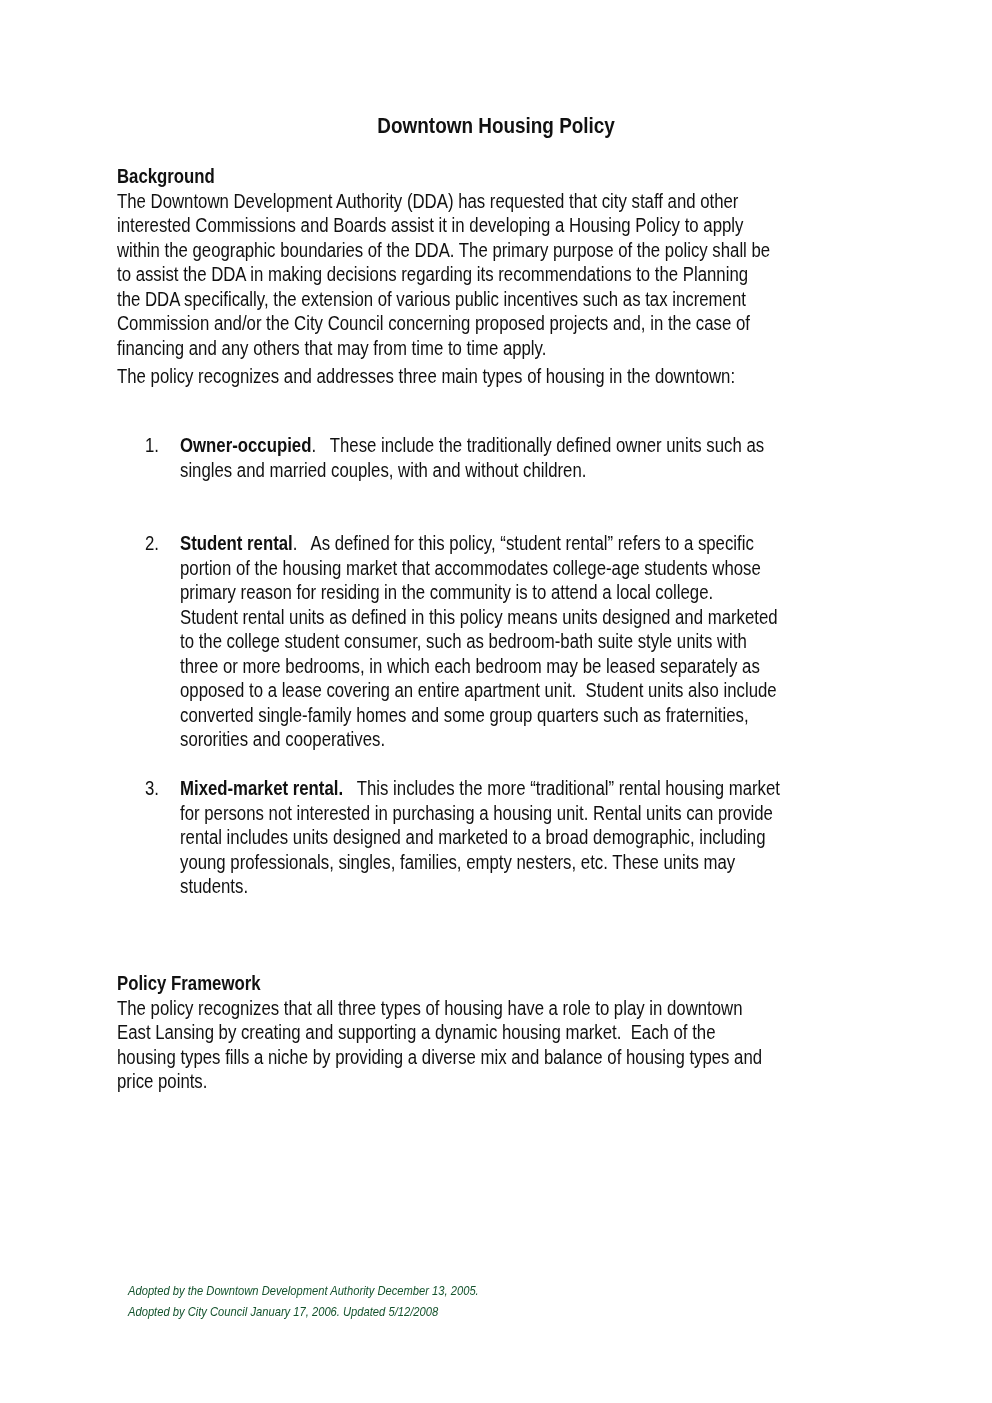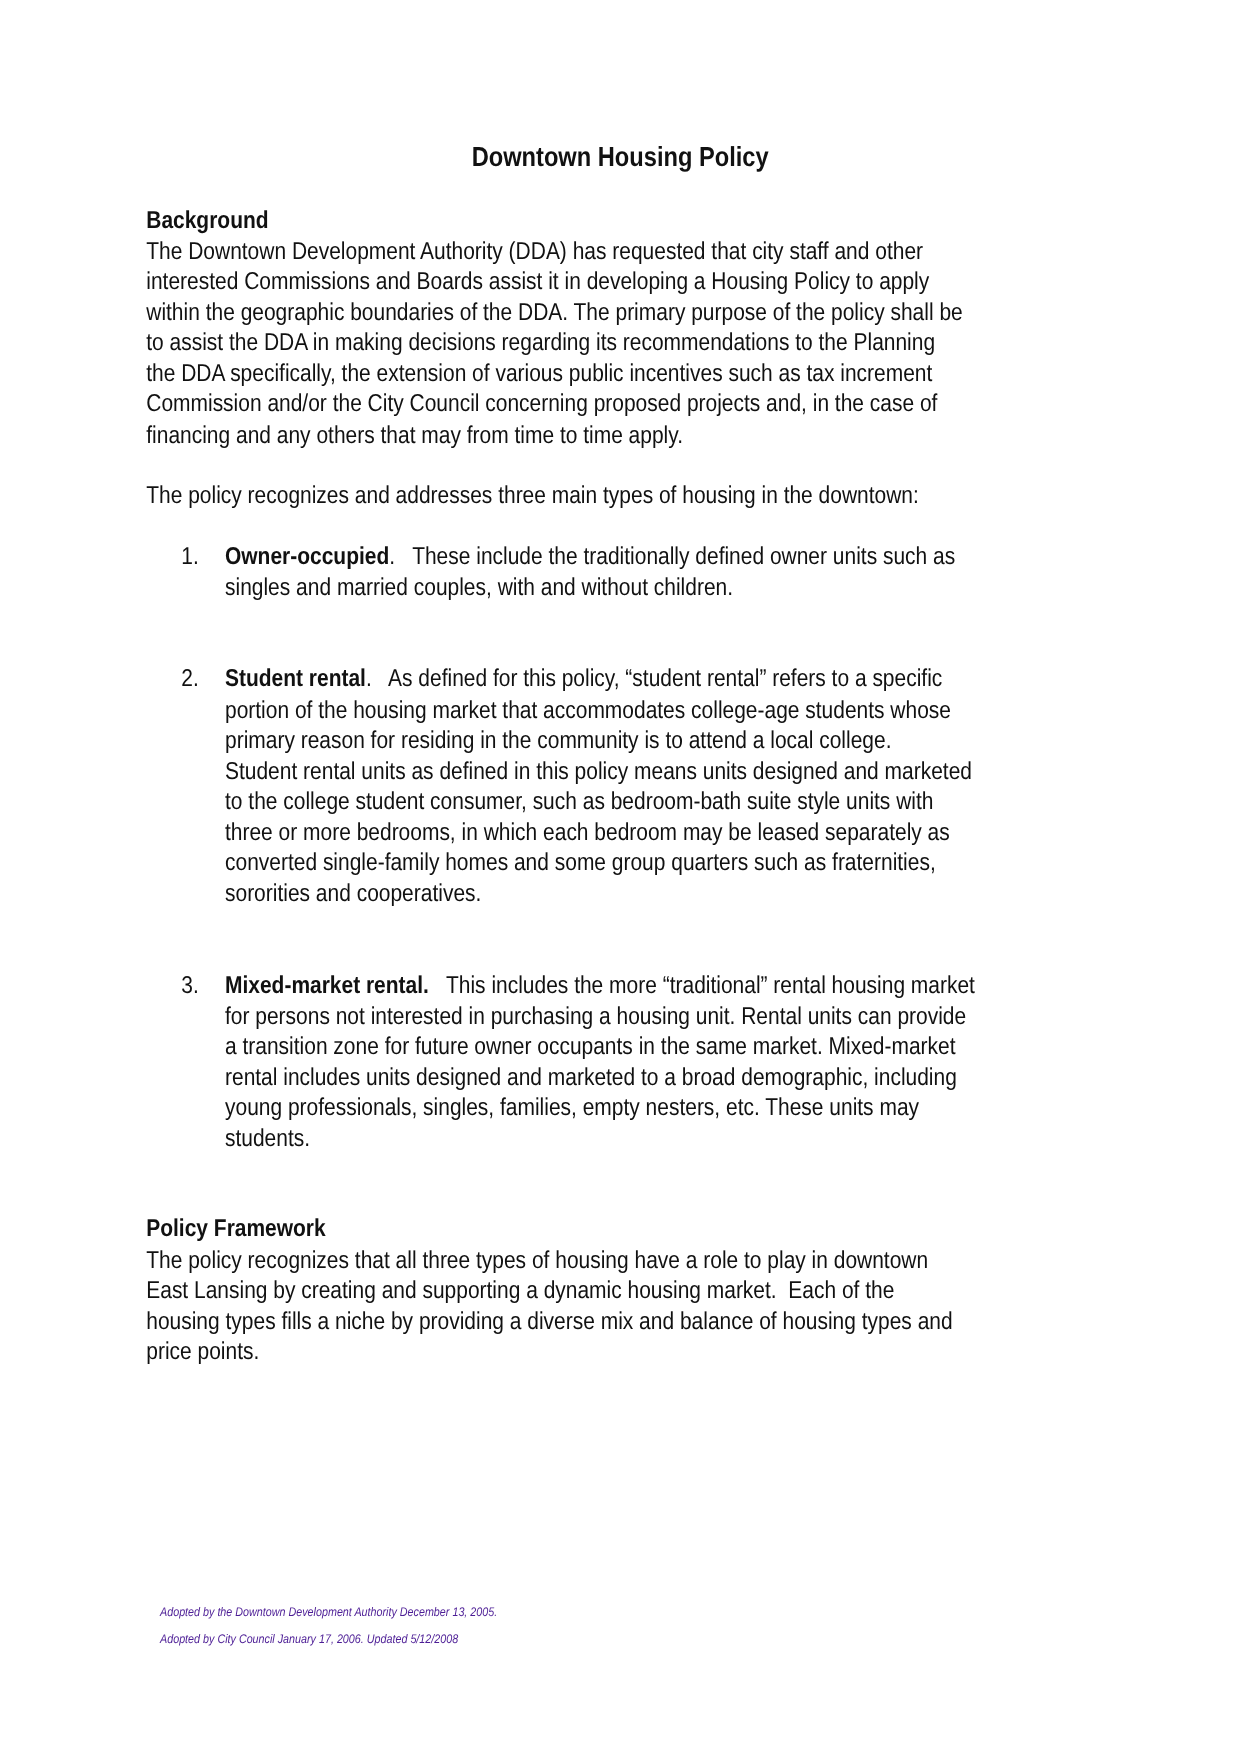--- a/index.html
+++ b/index.html
@@ -17,22 +17,22 @@
     font-size: 22px; font-weight: bold; line-height: 28px;
   }
   .title .cond { transform-origin: center top; }
   .block { position: absolute; left: 117px; font-size: 19.5px; line-height: 24.5px; }
   .heading { font-weight: bold; }
   .line { display: block; height: 24.5px; }
   .list-item { position: absolute; left: 145px; font-size: 19.5px; line-height: 24.5px; }
   .list-num { position: absolute; left: 0; top: 0; }
   .list-body { position: absolute; left: 35px; top: 0; }
   .footer {
-    position: absolute; left: 128px; top: 1280px; font-size: 10px; line-height: 21px;
-    font-style: italic; color: #4c1d95;
+    position: absolute; left: 128px; top: 1280px; font-size: 13px; line-height: 21px;
+    font-style: italic; color: #14532d;
   }
   b { font-weight: bold; }
 </style>
 </head>
 <body>
 
 <div class="page">
 
   <div class="title">
     <span class="cond">Downtown Housing Policy</span>
@@ -42,52 +42,52 @@
     <span class="line heading"><span class="cond">Background</span></span>
     <span class="line"><span class="cond">The Downtown Development Authority (DDA) has requested that city staff and other</span></span>
     <span class="line"><span class="cond">interested Commissions and Boards assist it in developing a Housing Policy to apply</span></span>
     <span class="line"><span class="cond">within the geographic boundaries of the DDA. The primary purpose of the policy shall be</span></span>
     <span class="line"><span class="cond">to assist the DDA in making decisions regarding its recommendations to the Planning</span></span>
     <span class="line"><span class="cond">the DDA specifically, the extension of various public incentives such as tax increment</span></span>
     <span class="line"><span class="cond">Commission and/or the City Council concerning proposed projects and, in the case of</span></span>
     <span class="line"><span class="cond">financing and any others that may from time to time apply.</span></span>
   </div>
 
-  <div class="block" style="top:384px;">
+  <div class="block" style="top:364px;">
     <span class="line"><span class="cond">The policy recognizes and addresses three main types of housing in the downtown:</span></span>
   </div>
 
   <div class="list-item" style="top:433px;">
     <span class="list-num"><span class="cond">1.</span></span>
     <div class="list-body">
       <span class="line"><span class="cond" style="white-space:pre;"><b>Owner-occupied</b><span>.</span><span>   These include the traditionally defined owner units such as</span></span></span>
       <span class="line"><span class="cond">singles and married couples, with and without children.</span></span>
     </div>
   </div>
 
   <div class="list-item" style="top:531px;">
     <span class="list-num"><span class="cond">2.</span></span>
     <div class="list-body">
       <span class="line"><span class="cond" style="white-space:pre;"><b>Student rental</b><span>.</span><span>   As defined for this policy, “student rental” refers to a specific</span></span></span>
       <span class="line"><span class="cond">portion of the housing market that accommodates college-age students whose</span></span>
       <span class="line"><span class="cond">primary reason for residing in the community is to attend a local college.</span></span>
       <span class="line"><span class="cond">Student rental units as defined in this policy means units designed and marketed</span></span>
       <span class="line"><span class="cond">to the college student consumer, such as bedroom-bath suite style units with</span></span>
       <span class="line"><span class="cond">three or more bedrooms, in which each bedroom may be leased separately as</span></span>
+      <span class="line"><span class="cond" style="white-space:pre;">opposed to a lease covering an entire apartment unit.  Student units also include</span></span>
       <span class="line"><span class="cond">converted single-family homes and some group quarters such as fraternities,</span></span>
       <span class="line"><span class="cond">sororities and cooperatives.</span></span>
     </div>
   </div>
 
   <div class="list-item" style="top:776px;">
     <span class="list-num"><span class="cond">3.</span></span>
     <div class="list-body">
       <span class="line"><span class="cond" style="white-space:pre;"><b>Mixed-market rental.</b><span></span><span>   This includes the more “traditional” rental housing market</span></span></span>
       <span class="line"><span class="cond">for persons not interested in purchasing a housing unit. Rental units can provide</span></span>
-      <span class="line"><span class="cond">a transition zone for future owner occupants in the same market. Mixed-market</span></span>
       <span class="line"><span class="cond">rental includes units designed and marketed to a broad demographic, including</span></span>
       <span class="line"><span class="cond">young professionals, singles, families, empty nesters, etc. These units may</span></span>
       <span class="line"><span class="cond">students.</span></span>
     </div>
   </div>
 
   <div class="block" style="top:971px;">
     <span class="line heading"><span class="cond">Policy Framework</span></span>
     <span class="line"><span class="cond">The policy recognizes that all three types of housing have a role to play in downtown</span></span>
     <span class="line"><span class="cond" style="white-space:pre;">East Lansing by creating and supporting a dynamic housing market.  Each of the</span></span>

